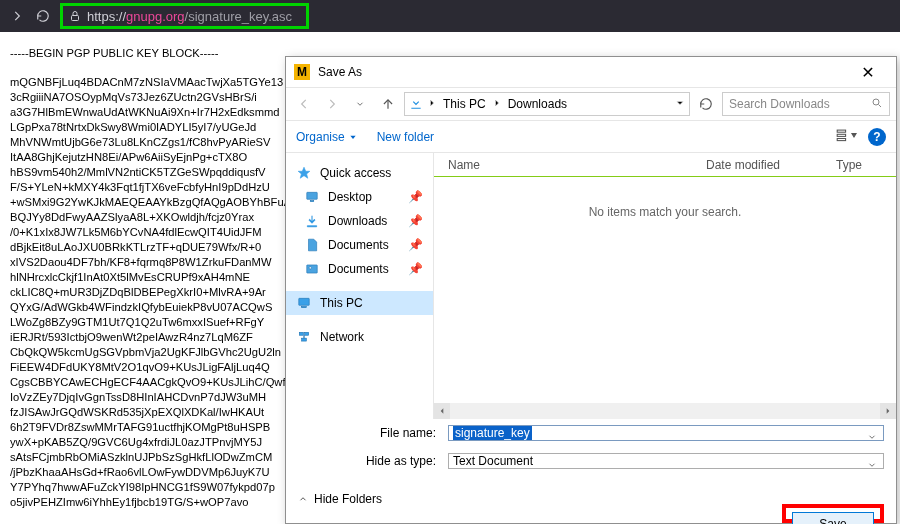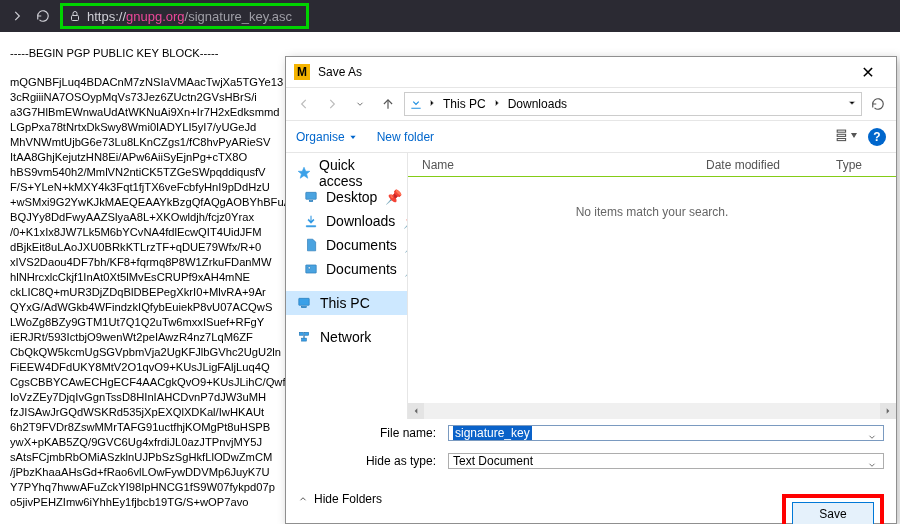--- a/index.html
+++ b/index.html
@@ -58,21 +58,21 @@
   .search-box svg{stroke:#888;fill:none;}
 
   .dlg-secondbar{height:32px;border-bottom:1px solid #e6e6e6;display:flex;align-items:center;padding:0 10px;gap:20px;font-size:12px;}
   .organise{color:#0066cc;cursor:pointer;display:flex;align-items:center;gap:4px;}
   .newfolder{color:#0066cc;cursor:pointer;}
   .dlg-secondbar .right{margin-left:auto;display:flex;align-items:center;gap:10px;}
   .view-btn svg{stroke:#555;fill:none;}
   .help-btn{width:18px;height:18px;border-radius:50%;background:#0066cc;color:#fff;display:flex;align-items:center;justify-content:center;font-size:12px;font-weight:bold;cursor:pointer;}
 
   .dlg-main{flex:1;display:flex;min-height:0;}
-  .nav-pane{width:122px;border-right:1px solid #e6e6e6;padding:8px 0;font-size:14px;overflow:hidden;}
+  .nav-pane{width:148px;border-right:1px solid #e6e6e6;padding:8px 0;font-size:12px;overflow:hidden;}
   .nav-item{height:24px;display:flex;align-items:center;gap:8px;padding:0 10px 0 18px;cursor:pointer;}
   .nav-item.quick{padding-left:10px;}
   .nav-item .pin{margin-left:auto;color:#888;}
   .nav-item .ic{width:16px;height:16px;display:flex;align-items:center;justify-content:center;}
   .nav-item.selected{background:#cde8ff;}
   .nav-group-gap{height:10px;}
   .ic-star svg{fill:#3aa0e8;stroke:#3aa0e8;}
   .ic-desktop svg, .ic-docs svg, .ic-pics svg{fill:#4aa3e0;stroke:#1b6fb0;}
   .ic-down svg{fill:#1e8fe0;stroke:#1e8fe0;}
   .ic-pc svg{fill:#3aa0e8;stroke:#1b6fb0;}
@@ -88,21 +88,21 @@
   .hscroll .arrow{width:16px;height:16px;display:flex;align-items:center;justify-content:center;background:#e4e4e4;cursor:pointer;}
   .hscroll .track{flex:1;}
 
   .dlg-fields{padding:6px 12px 6px 60px;display:grid;grid-template-columns:90px 1fr;row-gap:6px;column-gap:8px;align-items:center;font-size:12px;gap:12px;}
   .dlg-fields label{text-align:right;}
   .field-input{height:16px;border:1px solid #7a9ac0;background:#fff;padding:0 4px;display:flex;align-items:center;position:relative;}
   .field-input .val-sel{background:#0a62c9;color:#fff;padding:0 2px;}
   .field-input .dd{position:absolute;right:2px;top:2px;width:18px;height:18px;display:flex;align-items:center;justify-content:center;cursor:pointer;}
   .field-input.combo{border:1px solid #adadad;}
 
-  .dlg-bottom{height:48px;display:flex;align-items:center;padding:0 12px;gap:10px;}
+  .dlg-bottom{height:48px;display:flex;padding:0 12px;gap:10px;}
   .hide-folders{display:flex;align-items:center;gap:6px;font-size:12px;cursor:pointer;}
   .dlg-bottom .spacer{flex:1;}
   .btn{width:82px;height:24px;border:1px solid #adadad;background:#e1e1e1;font-size:12px;display:flex;align-items:center;justify-content:center;cursor:pointer;}
   .btn.primary{border:1px solid #0078d7;background:#e5f1fb;}
   .save-highlight{border:4px solid #ff0000;padding:4px 6px;display:inline-flex;margin-top:29px;}
 
   
   .chev{width:10px;height:10px;}
 </style>
 </head>
@@ -211,20 +211,27 @@
           </svg></span>
     </div>
 
     <div class="refresh-btn">
         <svg width="14" height="14" viewBox="0 0 24 24" stroke="#555" fill="none" stroke-width="2">
           <path d="M3 12a9 9 0 1 1 3 6.7"></path>
           <polyline points="3 18 3 12 9 12"></polyline>
         </svg>
       </div>
 
+    <div class="search-box">
+      <span>Search Downloads</span>
+      <span style="margin-left:auto"><svg width="12" height="12" viewBox="0 0 24 24" stroke-width="2">
+            <circle cx="10" cy="10" r="6"></circle>
+            <line x1="15" y1="15" x2="20" y2="20"></line>
+          </svg></span>
+    </div>
   </div>
 
   <div class="dlg-secondbar">
     <div class="organise">
       <span>Organise</span>
       <svg width="8" height="8" viewBox="0 0 24 24" fill="#0066cc">
           <polygon points="4,8 20,8 12,18"></polygon>
         </svg>
     </div>
     <div class="newfolder">New folder</div>

